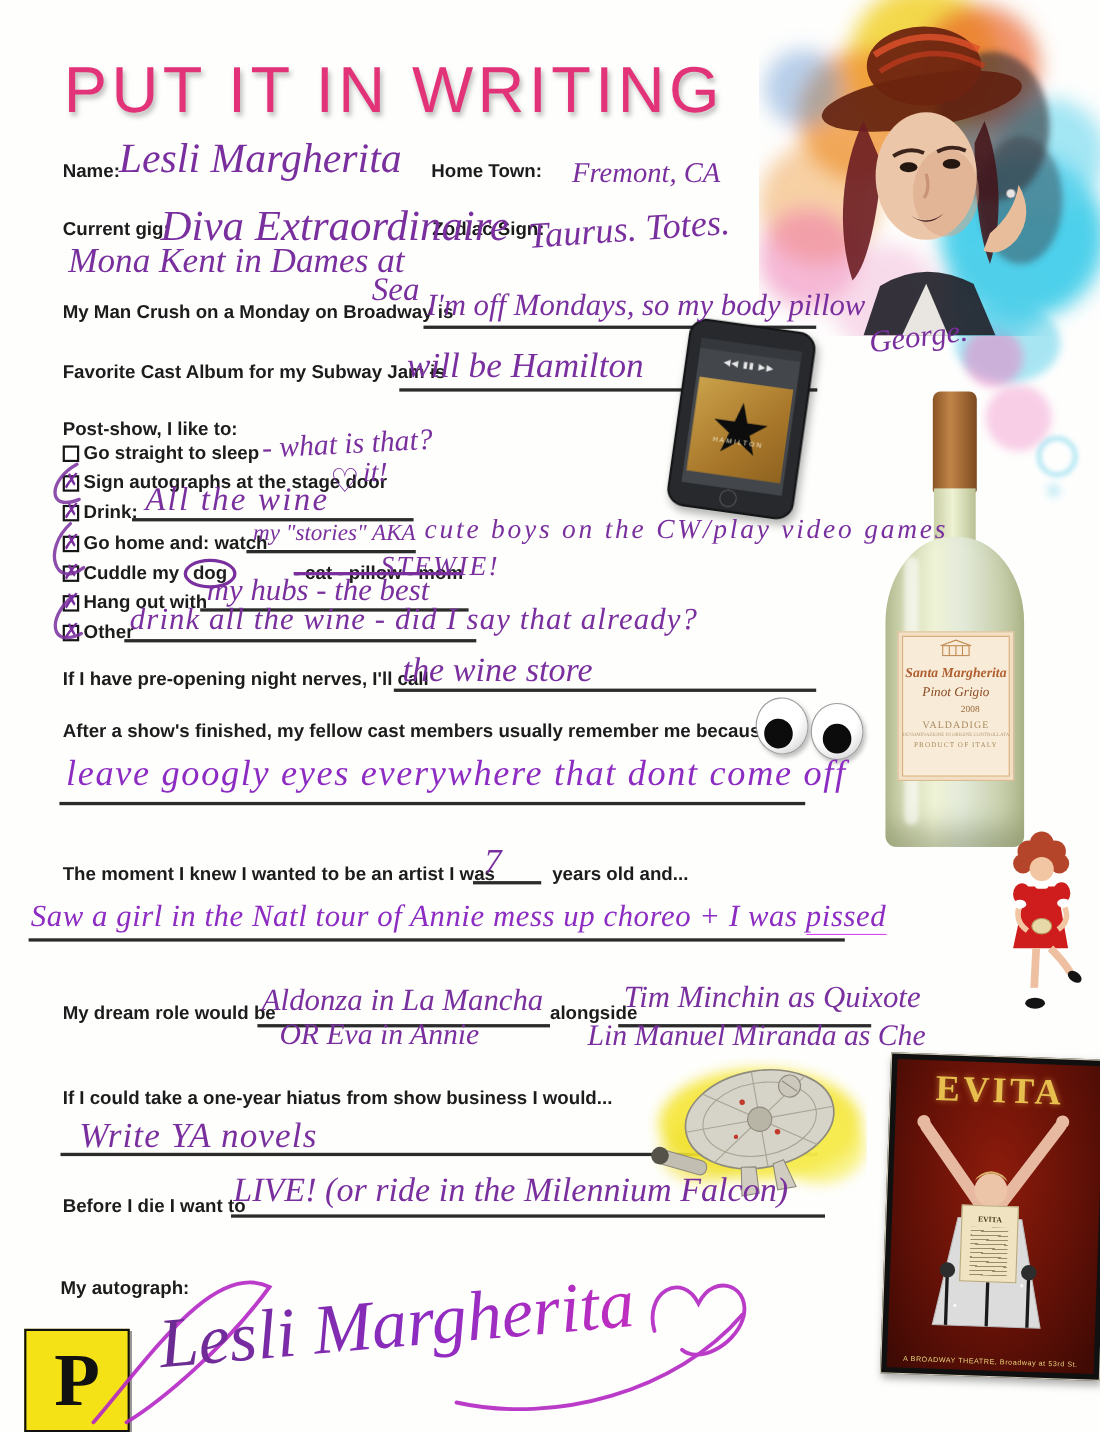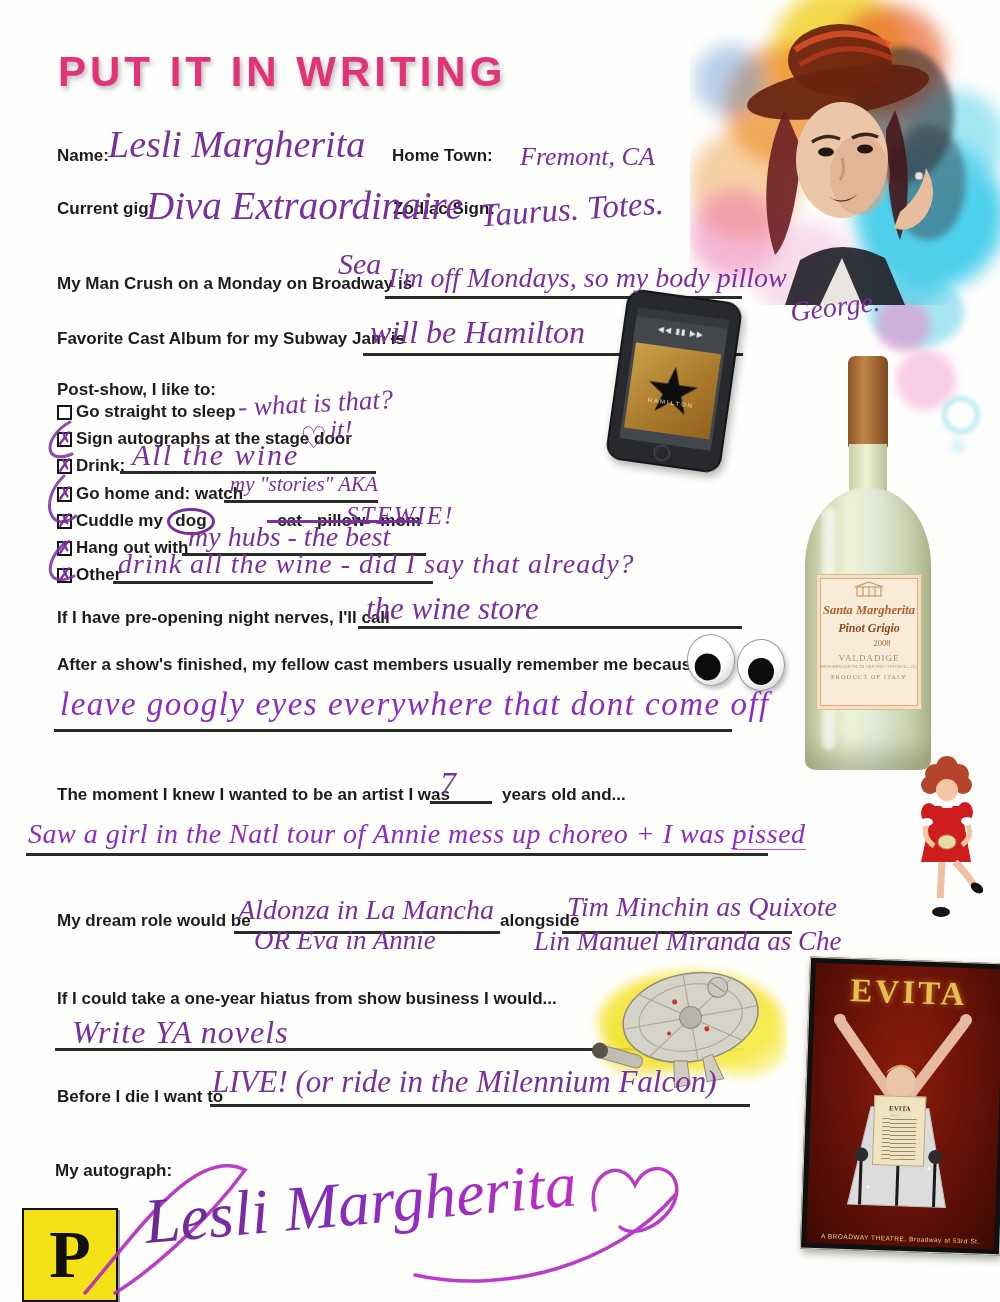--- a/index.html
+++ b/index.html
@@ -6,21 +6,21 @@
   #sheet{position:relative;width:1000px;height:1302px;background:#fefefd;overflow:hidden;
          font-family:"Liberation Sans",sans-serif;}
   .abs{position:absolute;white-space:nowrap;}
   
   .pt{font-family:"Liberation Sans",sans-serif;font-weight:600;font-size:17px;color:#1c1c1c;z-index:3;}
   .pt-b{font-weight:700;}
   
   .hw{font-family:"Liberation Serif",serif;font-style:italic;color:#7a2f9e;z-index:4;}
   .hw2{color:#8d2cc2;}
   .fline{height:2.5px;background:#2b2b2b;z-index:2;}
-  .title{font-weight:700;font-size:42px;letter-spacing:4px;color:#e23278;
+  .title{font-weight:400;font-size:59px;letter-spacing:4px;color:#e23278;
          text-shadow:2px 3px 5px rgba(60,60,60,.35);z-index:3;}
   .cbwrap{position:relative;display:inline-block;width:16px;height:15px;margin-right:3px;vertical-align:-2px;}
   .cb{position:absolute;left:0;top:1px;width:11px;height:11px;border:2.5px solid #151515;background:#fff;}
   .cbmark{position:absolute;left:0px;top:-4px;font-size:19px;font-weight:bold;color:#7a2f9e;font-style:normal;
           font-family:"DejaVu Sans",sans-serif;}
   .circled{border:3px solid #7a2f9e;border-radius:50%;padding:0 5px 2px 5px;}
   .struckp{text-decoration:line-through;text-decoration-color:#7a2f9e;text-decoration-thickness:3px;margin-left:48px;}
   .strukk{text-decoration:line-through;text-decoration-color:#222;text-decoration-thickness:2px;}
   .emph-ul{border-bottom:1px solid #d946ef;}
   .splash{position:absolute;border-radius:50%;filter:blur(4px);z-index:0;}
@@ -50,21 +50,21 @@
   .b-body{position:absolute;left:7px;top:132px;width:126px;height:282px;
           border-radius:60px 60px 10px 10px / 78px 78px 10px 10px;
           background:linear-gradient(90deg,#c3caa0,#eff3d6 35%,#e3ead9 55%,#b9c194);
           box-shadow:inset 0 -18px 22px rgba(90,100,60,.35);}
   .b-shine{position:absolute;left:24px;top:150px;width:13px;height:244px;border-radius:8px;
            background:rgba(255,255,255,.6);filter:blur(2px);}
   .b-label{position:absolute;left:18px;top:218px;width:104px;height:134px;background:#f8ecd9;
            border:1px solid #d9bb92;box-shadow:inset 0 0 0 3px #f2dfc4,inset 0 0 0 4px #d9ae7d;
            text-align:center;font-family:"Liberation Serif",serif;overflow:hidden;}
   .bl-brand{margin-top:26px;font-style:italic;font-weight:bold;font-size:12.5px;color:#b06030;}
-  .bl-var{font-style:italic;font-size:12px;color:#8a4a22;margin-top:3px;font-weight:bold;}
+  .bl-var{font-style:italic;font-size:12px;color:#8a4a22;margin-top:3px;}
   .bl-year{font-size:8.5px;color:#9a6a3a;margin-top:2px;padding-left:26px;}
   .bl-reg{font-size:9px;letter-spacing:1px;color:#a88a5c;margin-top:5px;}
   .bl-sub{font-size:4.5px;color:#b29a72;margin-top:1px;}
   .bl-orig{font-size:6.5px;letter-spacing:1px;color:#a88a5c;margin-top:4px;}
   
   .poster{width:188px;height:280px;background:#101010;padding:5px;z-index:2;transform:rotate(2deg);
           box-shadow:2px 4px 8px rgba(0,0,0,.35);border:1px solid #cfc8b4;}
   .poster-in{position:relative;width:100%;height:100%;overflow:hidden;
              background:radial-gradient(ellipse at 50% 38%,#8d1c0c,#641107 55%,#400a04 95%);}
   .ev-title{position:absolute;left:0;right:0;top:8px;text-align:center;font-family:"Liberation Serif",serif;
@@ -140,20 +140,21 @@
 
   <div class="abs title" style="left:58px;top:48px;">PUT IT IN WRITING</div>
 
   <span class="abs pt" style="left:57px;top:146px;">Name:</span>
   <span class="abs hw" style="left:108px;top:122px;font-size:38px;">Lesli Margherita</span>
   <span class="abs pt" style="left:392px;top:146px;">Home Town:</span>
   <span class="abs hw" style="left:488px;top:142px;font-size:26px;margin-left:32px;">Fremont, CA</span>
 
   <span class="abs pt" style="left:57px;top:199px;">Current gig:</span>
   <span class="abs hw" style="left:146px;top:183px;font-size:39px;">Diva Extraordinaire</span>
+  <span class="abs hw" style="left:62px;top:218px;font-size:32px;">Mona Kent in Dames at</span>
   <span class="abs hw" style="left:338px;top:247px;font-size:30px;">Sea</span>
   <span class="abs pt" style="left:393px;top:199px;">Zodiac Sign:</span>
   <span class="abs hw" style="left:480px;top:191px;font-size:33px;transform:rotate(-4deg);">Taurus. Totes.</span>
 
   <span class="abs pt" style="left:57px;top:274px;">My Man Crush on a Monday on Broadway is</span>
   <span class="abs hw" style="left:388px;top:262px;font-size:28px;">I'm off Mondays, so my body pillow</span>
   <span class="abs hw" style="left:790px;top:291px;font-size:28px;transform:rotate(-7deg);">George.</span>
   <div class="abs fline" style="left:385px;top:296px;width:357px;"></div>
 
   <span class="abs pt" style="left:57px;top:329px;">
@@ -201,20 +202,21 @@
   <div class="abs" style="left:57px;top:456px;z-index:3;">
     <span class="cbwrap"><span class="cb"></span><span class="cbmark">✗</span></span><span class="pt">Drink:</span>
   </div>
   <span class="abs hw" style="left:132px;top:438px;font-size:30px;letter-spacing:2px;">All the wine</span>
   <div class="abs fline" style="left:120px;top:471px;width:256px;"></div>
 
   <div class="abs" style="left:57px;top:484px;z-index:3;">
     <span class="cbwrap"><span class="cb"></span><span class="cbmark">✗</span></span><span class="pt">Go home and: watch</span>
   </div>
   <span class="abs hw" style="left:230px;top:472px;font-size:21px;">my "stories" AKA</span>
+  <span class="abs hw" style="left:386px;top:468px;font-size:25px;letter-spacing:2.5px;">cute boys on the CW/play video games</span>
   <div class="abs fline" style="left:224px;top:500px;width:154px;"></div>
 
   <div class="abs" style="left:57px;top:511px;z-index:3;">
     <span class="cbwrap"><span class="cb"></span><span class="cbmark">✗</span></span><span class="pt">Cuddle my</span>
     <span class="pt circled">dog</span>
     <span class="pt struckp">- cat - pillow - mom</span>
   </div>
   <span class="abs hw" style="left:346px;top:502px;font-size:25px;letter-spacing:2px;">STEWIE!</span>
 
   <div class="abs" style="left:57px;top:538px;z-index:3;">

